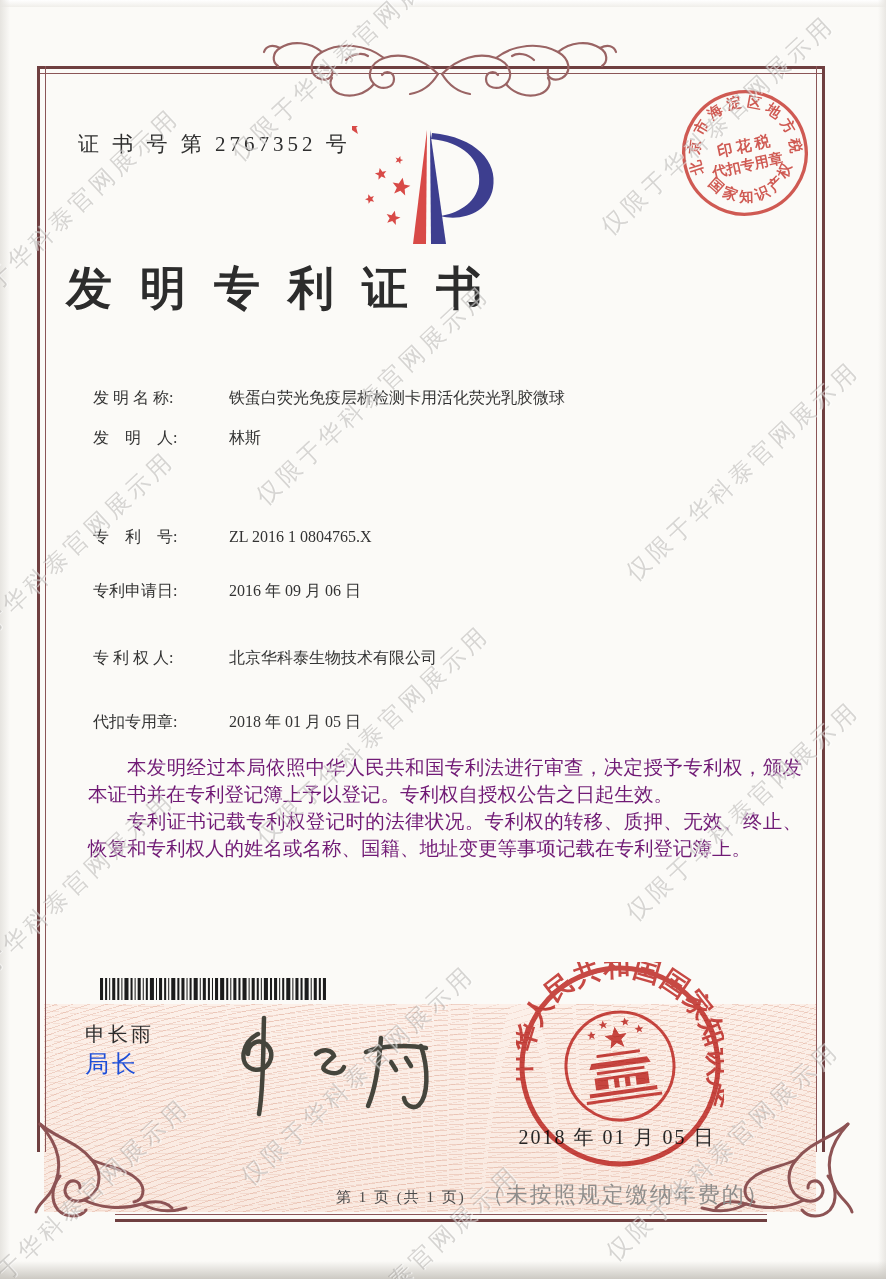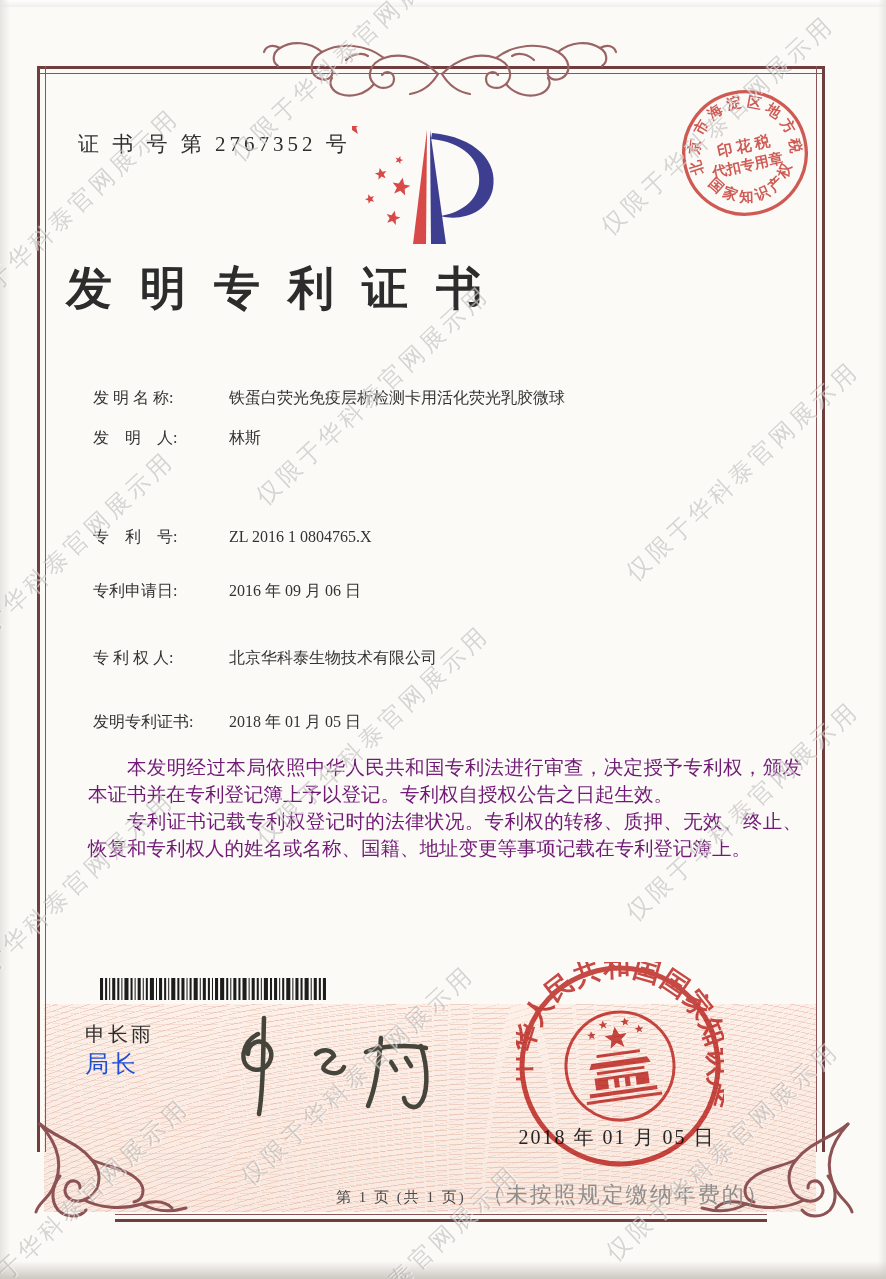--- a/index.html
+++ b/index.html
@@ -153,21 +153,21 @@
 </div>
 <div class="abs field f3">
   <span class="lbl">专利申请日:</span>
   <span class="val">2016 年 09 月 06 日</span>
 </div>
 <div class="abs field f4">
   <span class="lbl">专 利 权 人:</span>
   <span class="val">北京华科泰生物技术有限公司</span>
 </div>
 <div class="abs field f5">
-  <span class="lbl">发明专利证书:</span>
+  <span class="lbl">代扣专用章:</span>
   <span class="val">2018 年 01 月 05 日</span>
 </div>
 
 <div class="abs bodytext">
   <p>本发明经过本局依照中华人民共和国专利法进行审查，决定授予专利权，颁发本证书并在专利登记簿上予以登记。专利权自授权公告之日起生效。</p>
   <p>专利证书记载专利权登记时的法律状况。专利权的转移、质押、无效、终止、恢复和专利权人的姓名或名称、国籍、地址变更等事项记载在专利登记簿上。</p>
 </div>
 
 <svg class="abs barcode" viewBox="0 0 224 22" preserveAspectRatio="none">
   <g fill="#1c1c1c">

